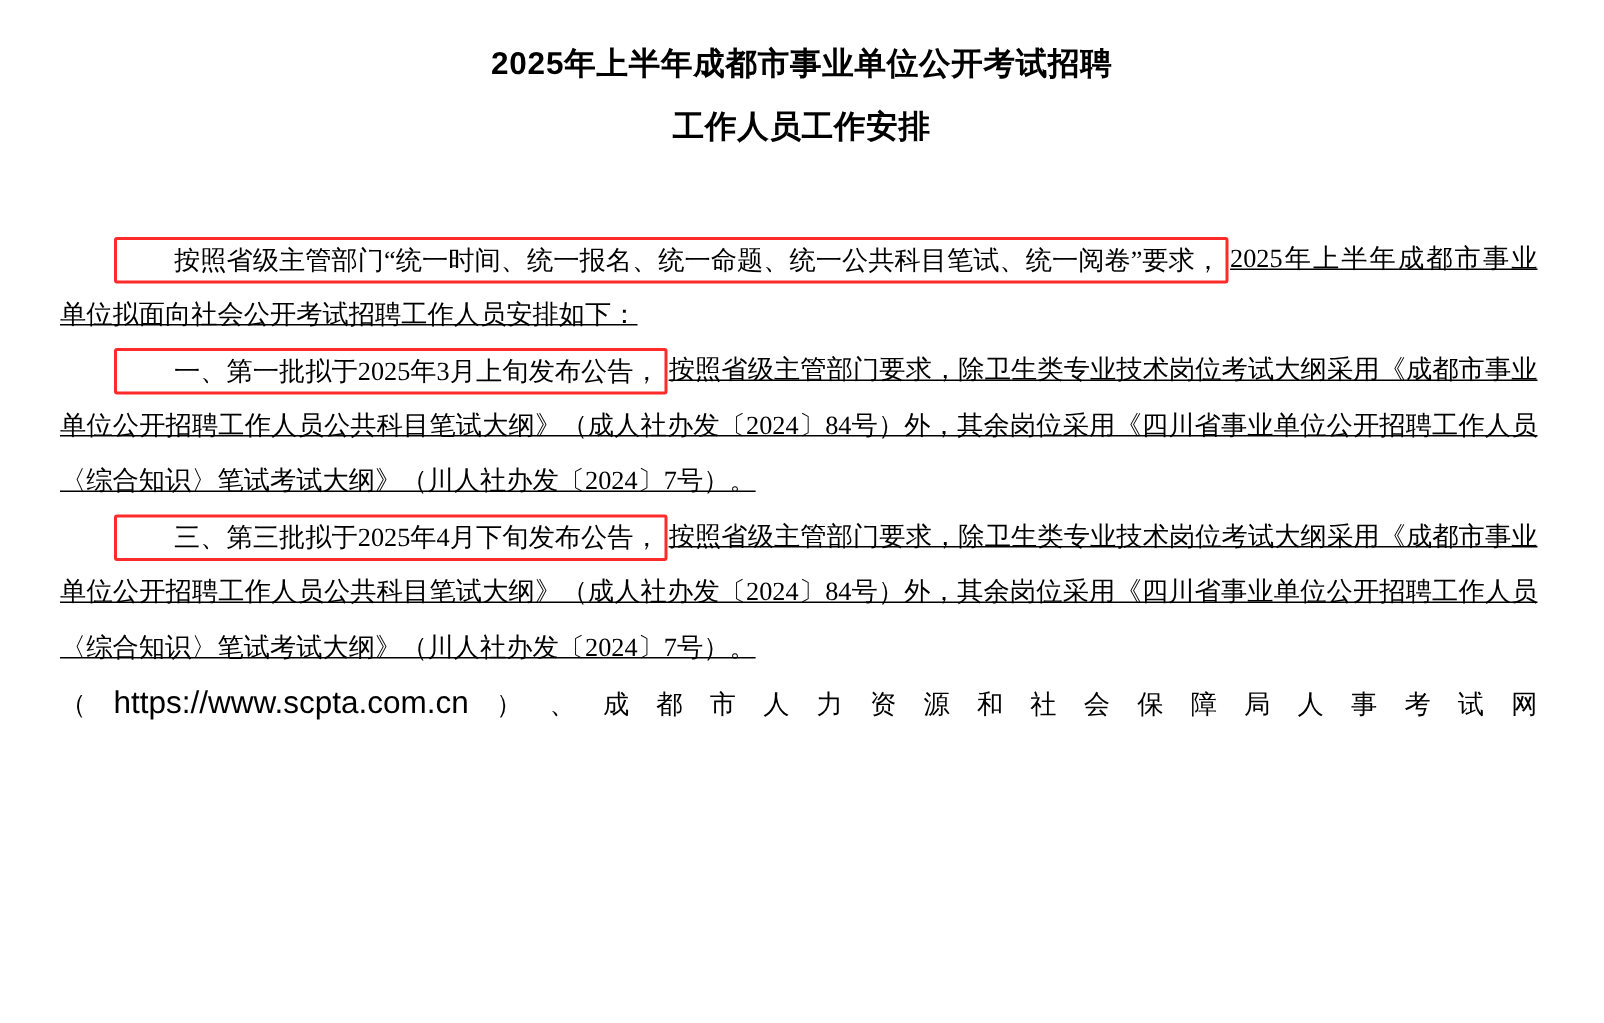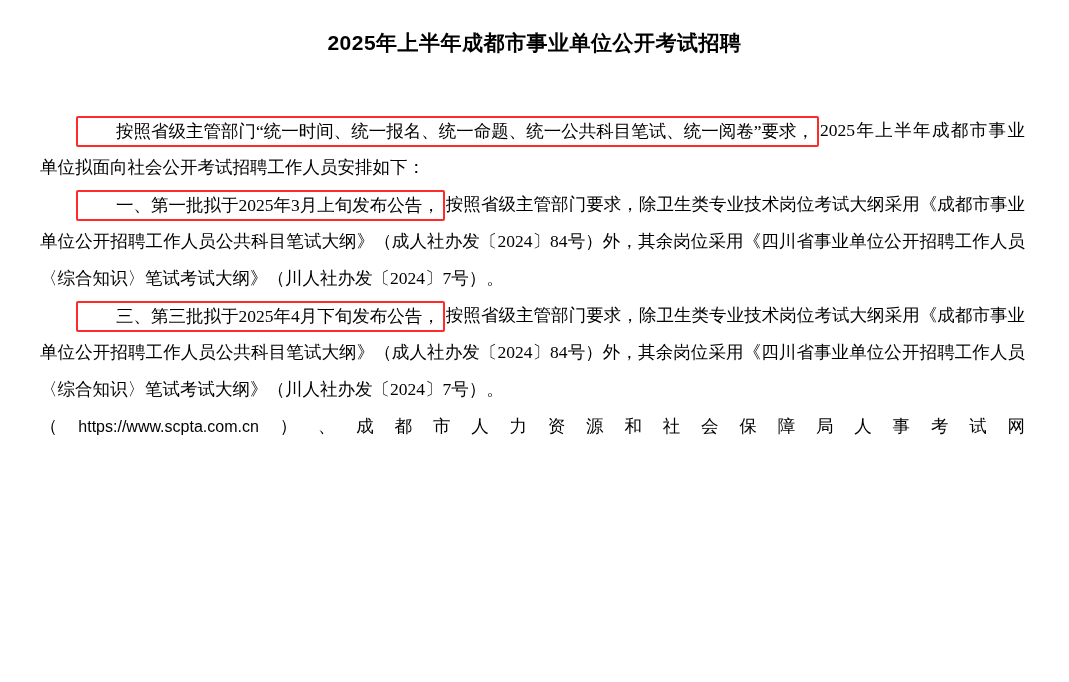--- a/index.html
+++ b/index.html
@@ -41,52 +41,54 @@
   p.para {
     margin: 0;
     font-size: 17.5px;
     line-height: 37px;
     text-align: justify;
     text-justify: inter-ideograph;
     color: #000;
   }
   p.para.indent {
     text-indent: 2em;
+    text-decoration: underline;
   }
   .hl {
     display: inline-block;
     border: 2px solid #ff2a2a;
     border-radius: 2px;
     padding: 0px 3px 1px 3px;
     line-height: 26px;
     margin: 0 1px;
     position: relative;
     top: 1px;
   }
   .spaced {
     letter-spacing: 0.5px;
   }
   .url {
     font-family: "Liberation Sans", "DejaVu Sans", sans-serif;
-    font-size: 16px;
+    font-size: 21px;
   }
   .wide-spread {
     
     text-align: justify;
     text-align-last: justify;
   }
   .nowrap { white-space: nowrap; }
 </style>
 </head>
 <body>
 
 <div class="page">
 
   <div class="title-block">
     <div class="title-line">2025年上半年成都市事业单位公开考试招聘</div>
+    <div class="title-line">工作人员工作安排</div>
   </div>
 
   <div class="body-block">
 
     <p class="para indent">
       <span class="hl">按照省级主管部门“统一时间、统一报名、统一命题、统一公共科目笔试、统一阅卷”要求，</span><span>2025年上半年成都市事业单位拟面向社会公开考试招聘工作人员安排如下：</span>
     </p>
 
     <p class="para indent">
       <span class="hl">一、第一批拟于2025年3月上旬发布公告，</span><span>按照省级主管部门要求，除卫生类专业技术岗位考试大纲采用《成都市事业单位公开招聘工作人员公共科目笔试大纲》（成人社办发〔2024〕84号）外，其余岗位采用《四川省事业单位公开招聘工作人员〈综合知识〉笔试考试大纲》（川人社办发〔2024〕7号）。</span>

